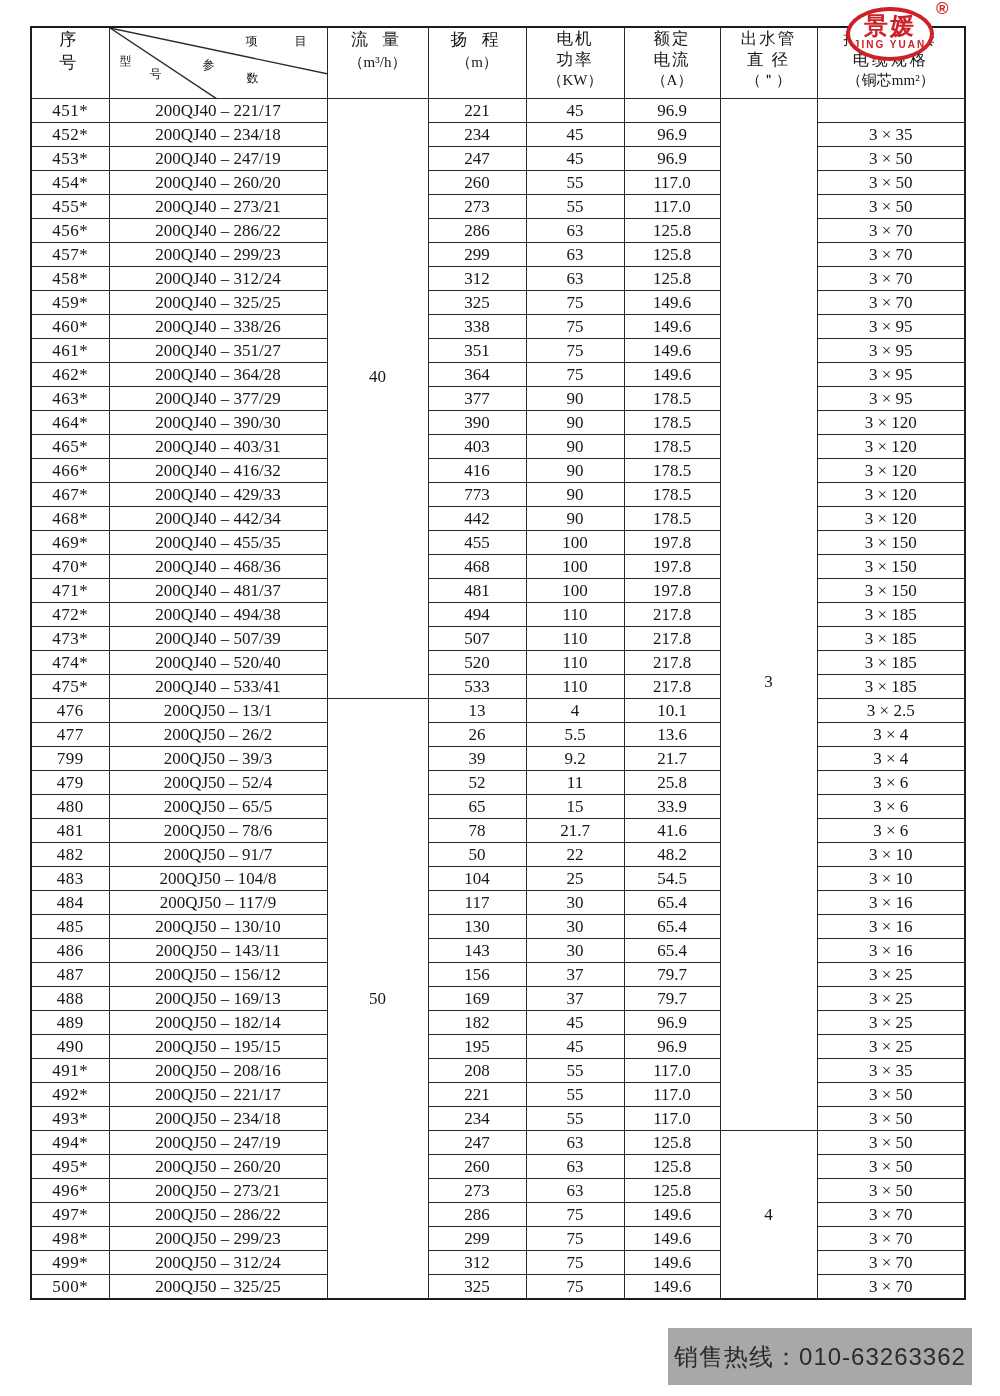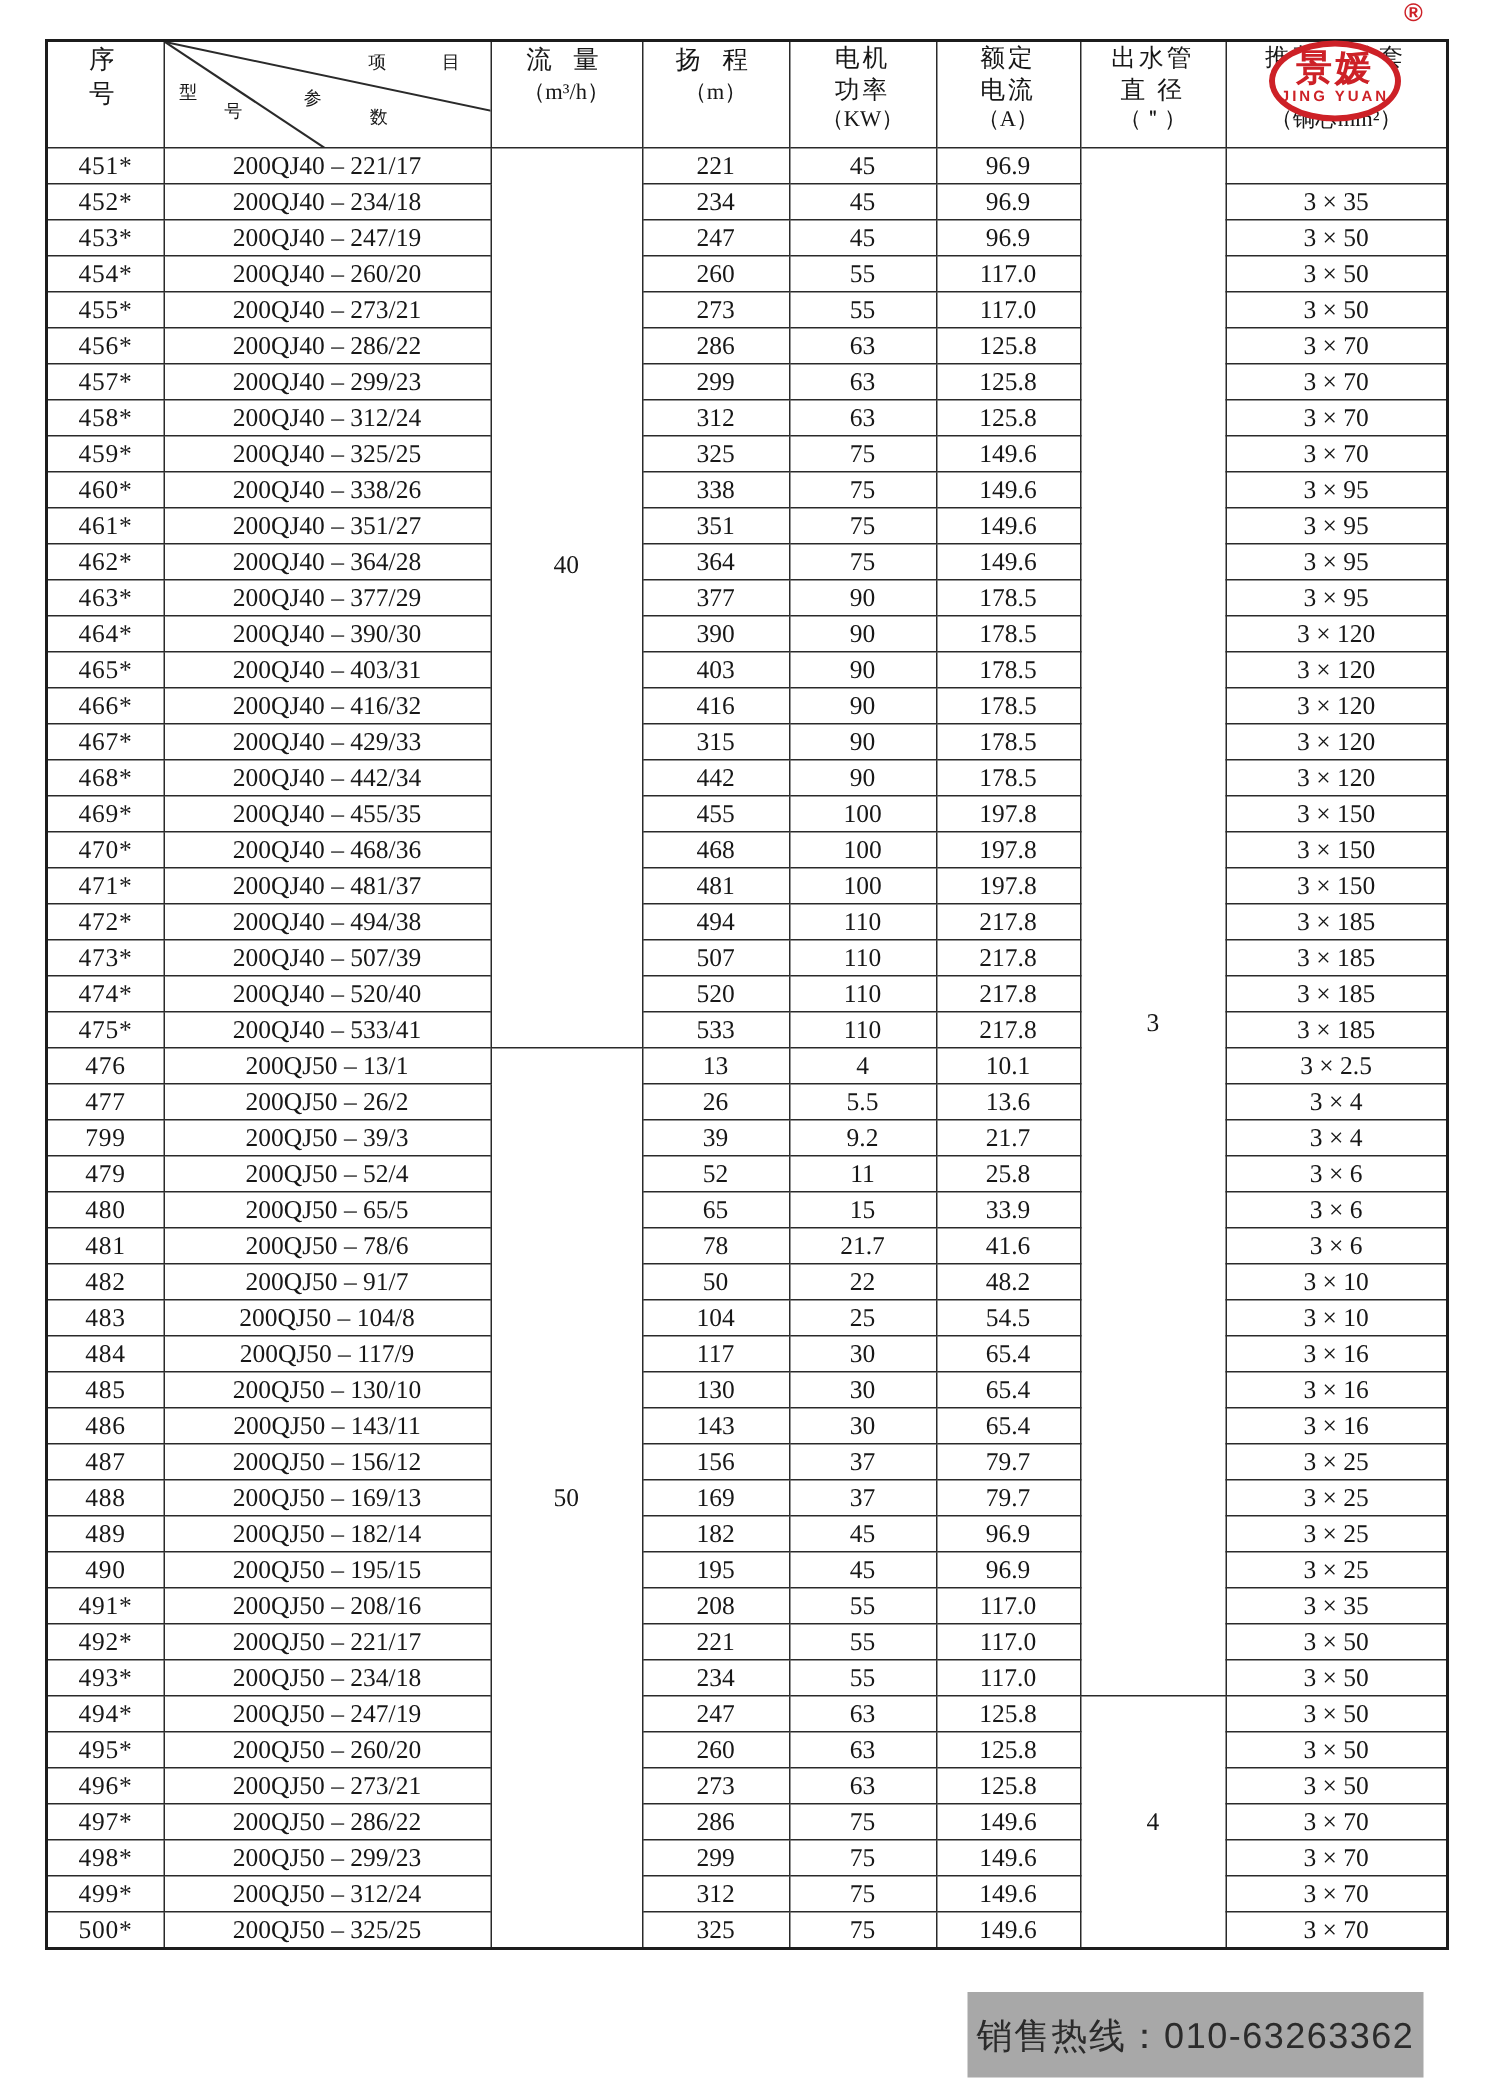--- a/index.html
+++ b/index.html
@@ -44,33 +44,33 @@
   .d-m1   { left:10px;  top:25px; }
   .d-m2   { left:40px;  top:38px; }
   
   .h-cable { vertical-align:top; padding-top:4px; }
   .cable-hid { font-size:16px; line-height:21px; letter-spacing:3px; }
   .cable-vis { font-size:15px; line-height:21px; }
   
   .logo {
     position:absolute; left:846px; top:7px; width:88px; height:54px;
     border:4px solid #cd2127; border-radius:50%; background:#ffffff;
-    z-index:6; text-align:center;margin-top:20px;
+    z-index:6; text-align:center;
   }
   .logo-cn { font-size:24px; font-weight:bold; color:#cd2127; line-height:26px; margin-top:2px; letter-spacing:2px; }
   .logo-en { font-size:10px; font-weight:bold; color:#cd2127; line-height:11px; letter-spacing:2px; font-family:"Liberation Sans",sans-serif; }
   .logo-reg { position:absolute; left:936px; top:-1px; z-index:6; color:#cd2127; font-size:17px; font-weight:bold; font-family:"Liberation Sans",sans-serif; }
   .watermark {
     position:absolute; left:789px; top:90px; z-index:6;
     font-family:"Liberation Sans","DejaVu Sans",sans-serif;
     font-weight:900; font-size:35px; letter-spacing:3px; color:#000;
     white-space:nowrap;
   }
   .hotline {
-    position:absolute; left:645px; top:1328px; width:304px; height:57px;
+    position:absolute; left:668px; top:1328px; width:304px; height:57px;
     background:#a8a8a8; display:flex; align-items:center; justify-content:center;
     font-family:"Liberation Sans","DejaVu Sans",sans-serif;
     font-size:24px; color:#2b2b2b; letter-spacing:1px; white-space:nowrap;
   }
 </style>
 </head>
 <body>
 
 <div class="page">
 
@@ -259,21 +259,21 @@
           <td class="c-serial">466*</td>
           <td class="c-model">200QJ40 – 416/32</td>
           <td class="c-num">416</td>
           <td class="c-num">90</td>
           <td class="c-num">178.5</td>
           <td class="c-cable">3 × 120</td>
         </tr>
         <tr>
           <td class="c-serial">467*</td>
           <td class="c-model">200QJ40 – 429/33</td>
-          <td class="c-num">315</td>
+          <td class="c-num">773</td>
           <td class="c-num">90</td>
           <td class="c-num">178.5</td>
           <td class="c-cable">3 × 120</td>
         </tr>
         <tr>
           <td class="c-serial">468*</td>
           <td class="c-model">200QJ40 – 442/34</td>
           <td class="c-num">442</td>
           <td class="c-num">90</td>
           <td class="c-num">178.5</td>

